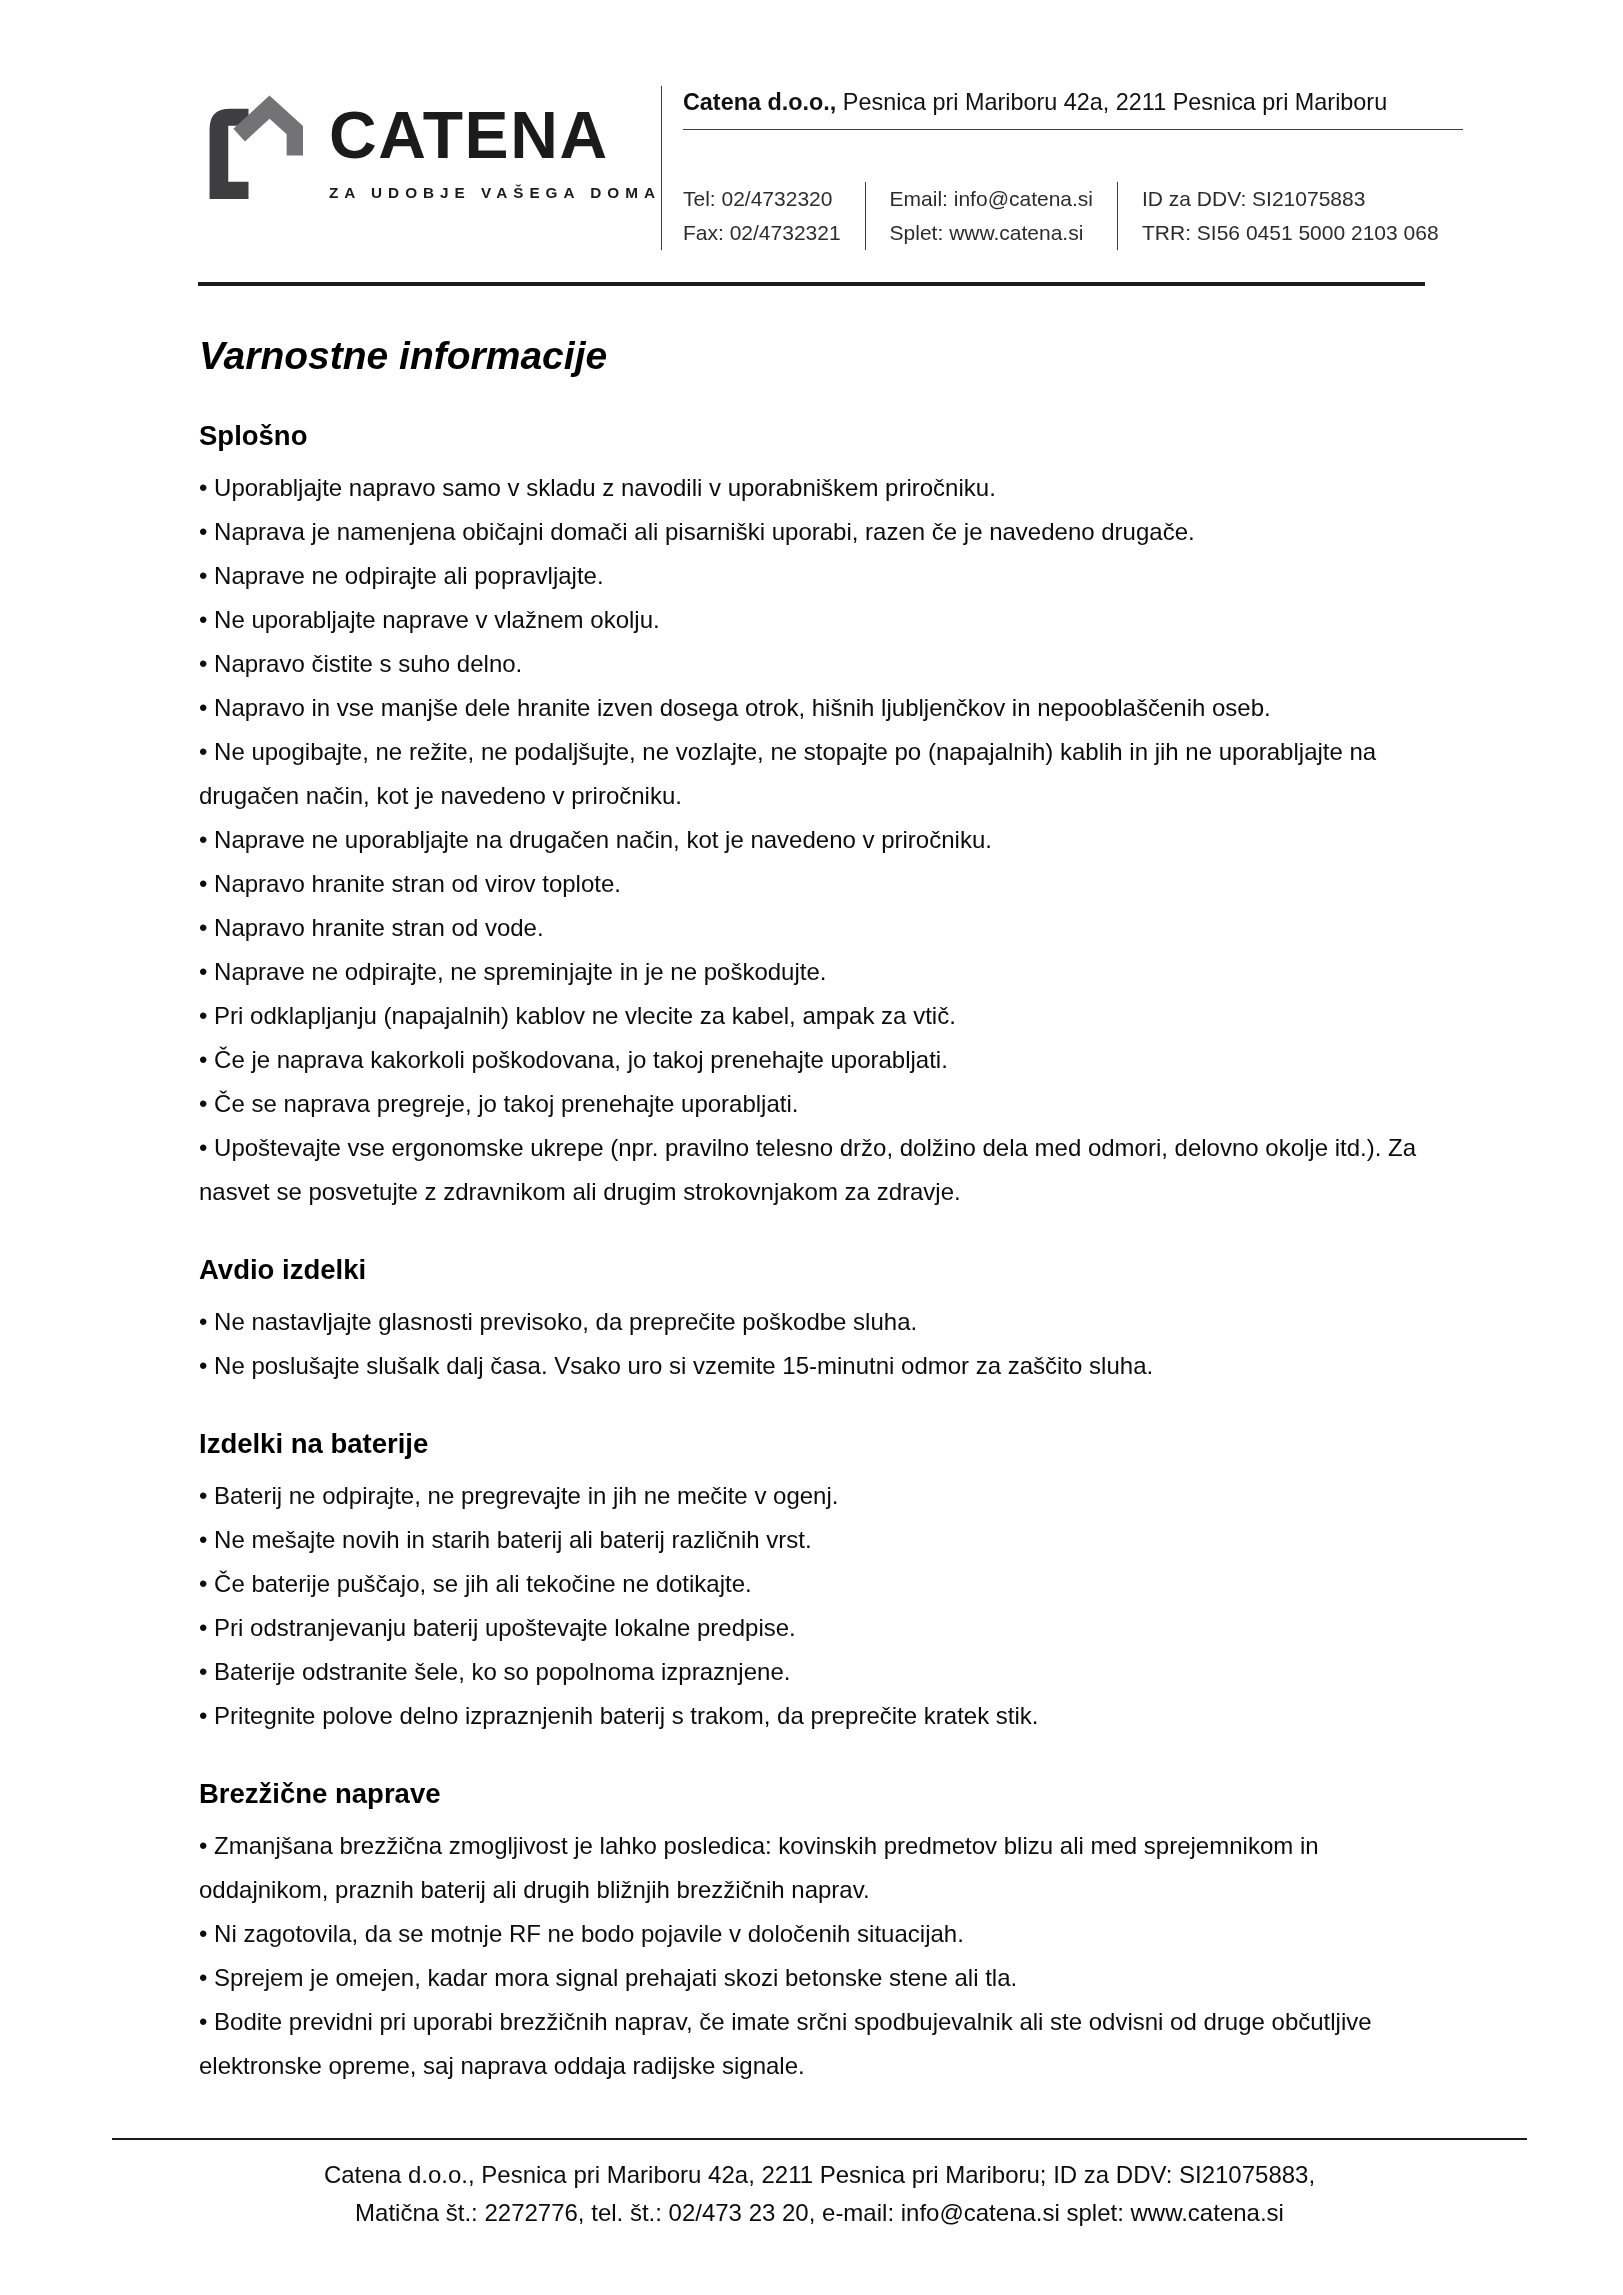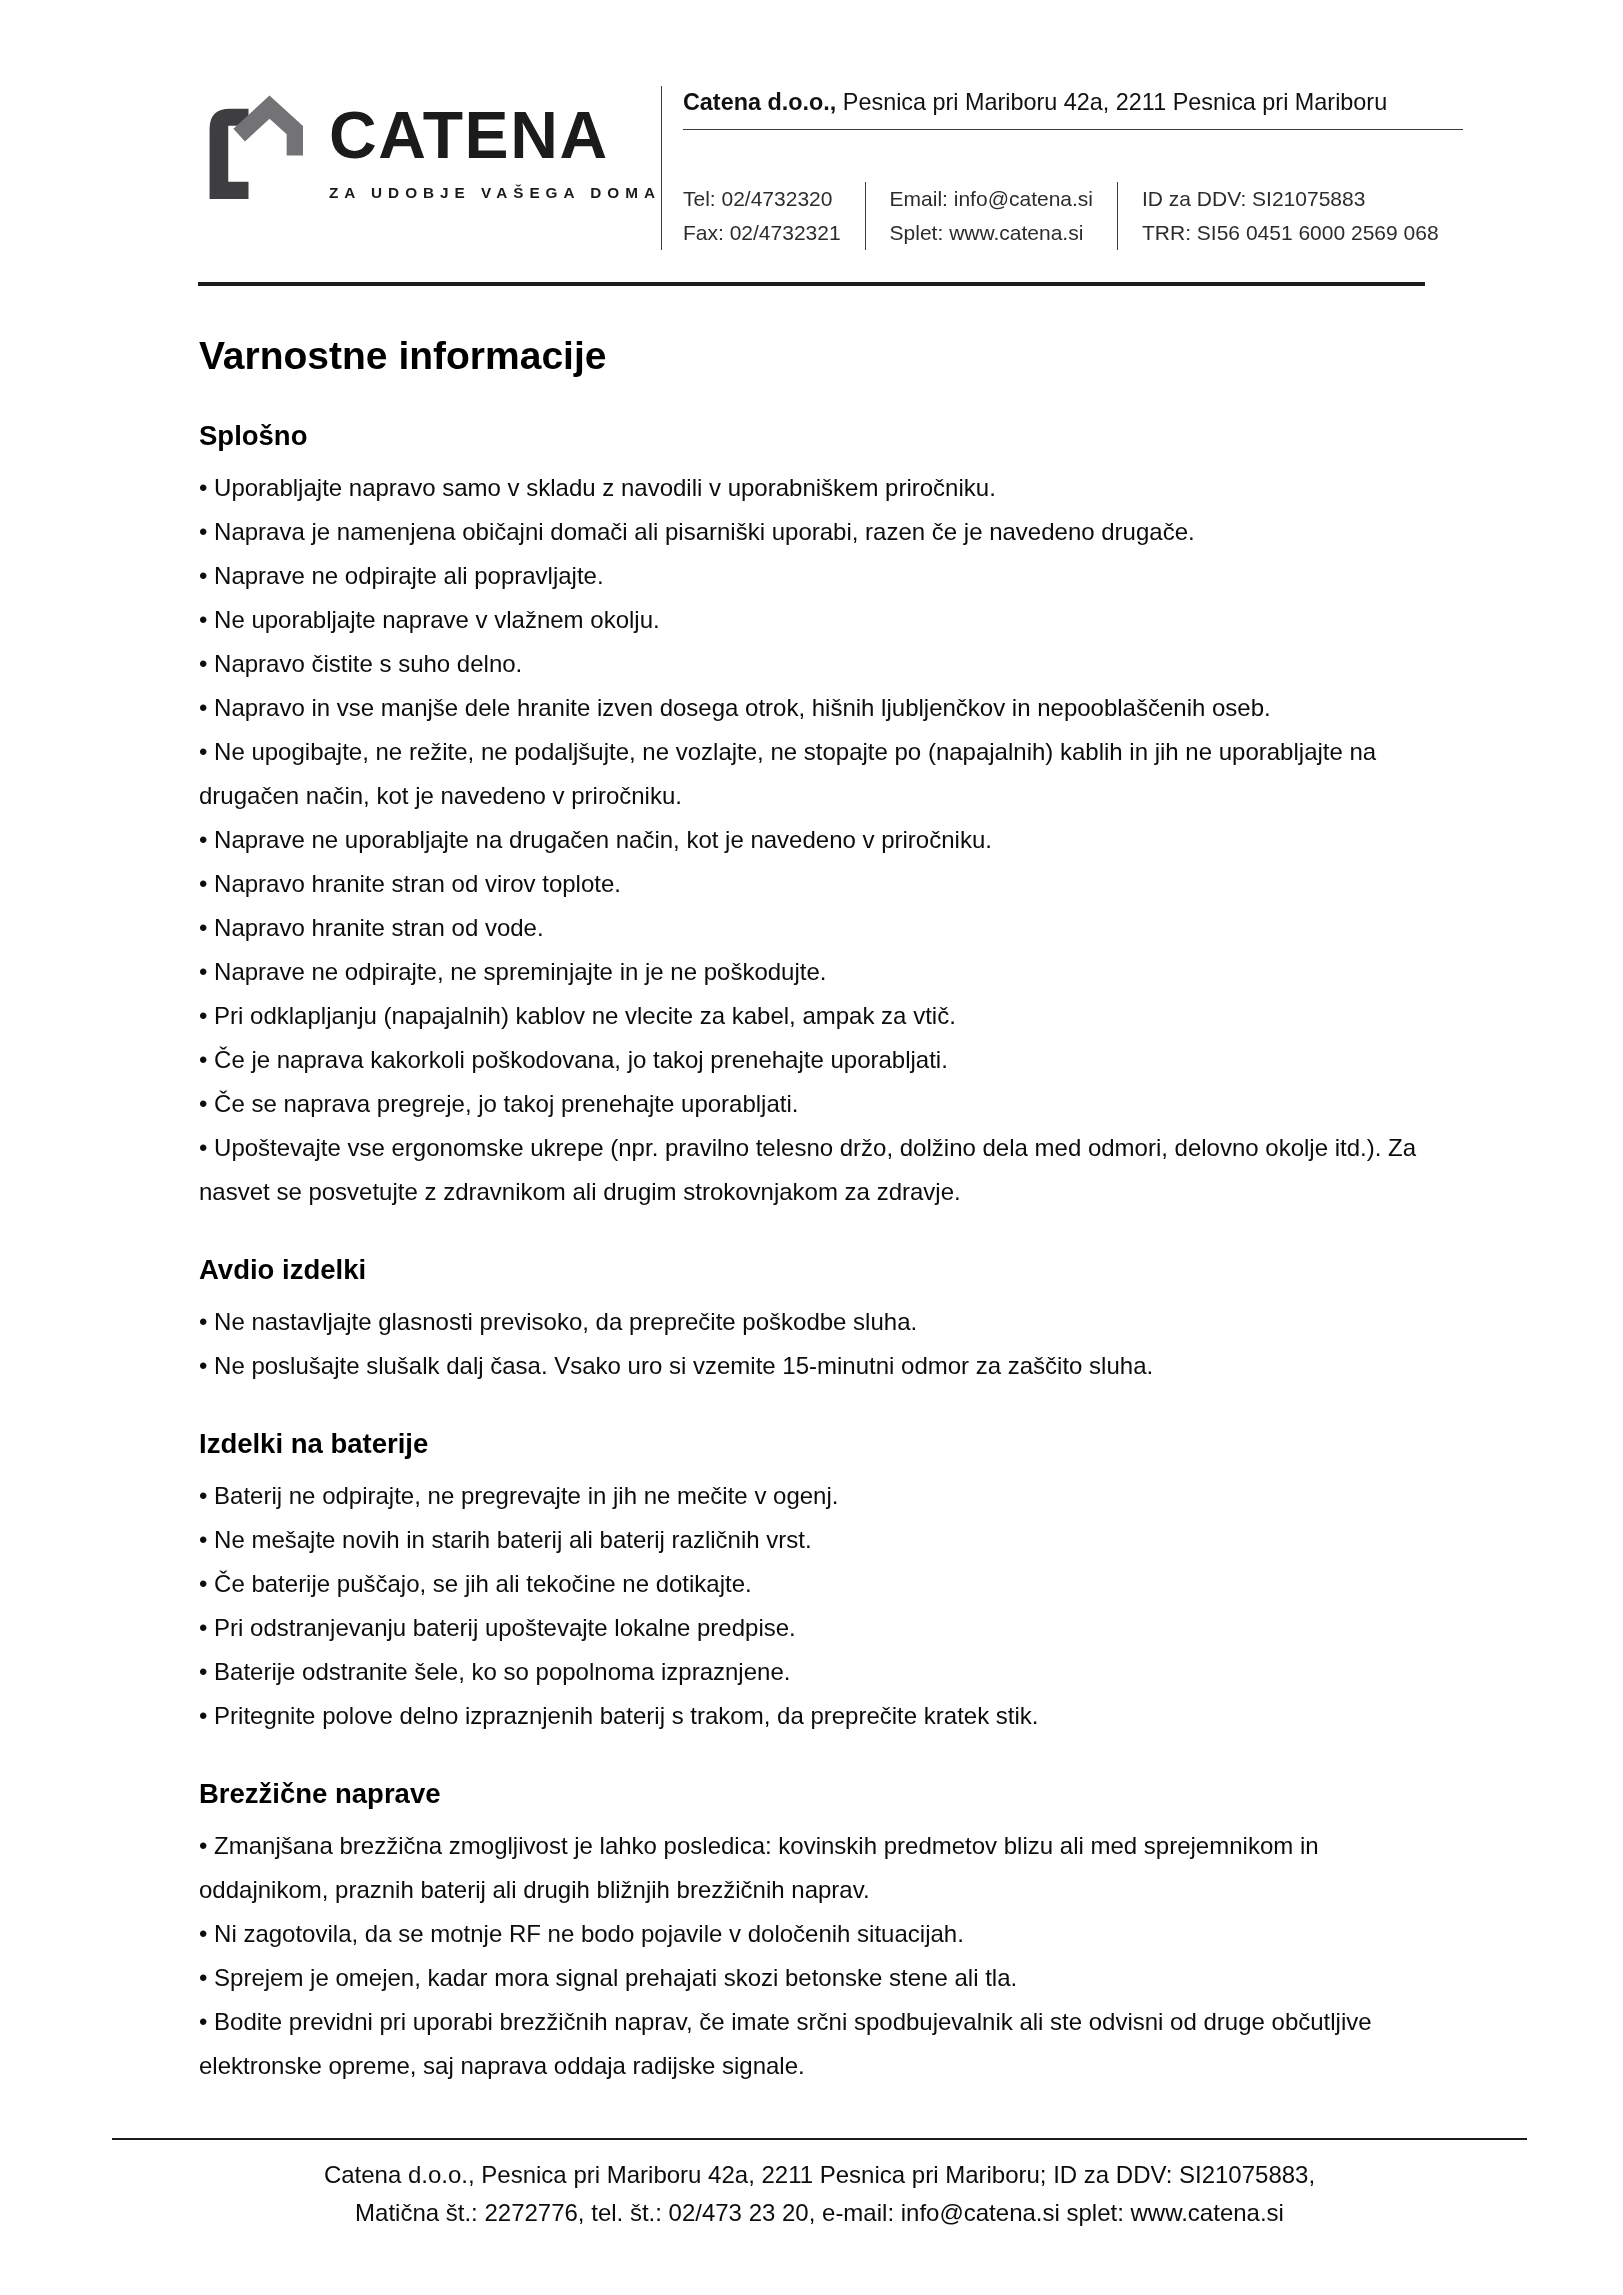--- a/index.html
+++ b/index.html
@@ -22,21 +22,21 @@
   .company-name { font-weight:700; }
   .company-divider { border-top:1.6px solid #3c3c3c; }
   .contact-row { display:flex; padding-top:10.5px; }
   .contact-col { font-size:21px; line-height:34px; color:#2c2c2c; padding:0 24px; white-space:nowrap;margin-top:42px; }
   .contact-col:first-child { padding-left:0; }
   .contact-col + .contact-col { border-left:1.6px solid #3c3c3c; }
   .header-rule { height:4px; background:#1c1c1c; margin:32px 132px 0 132px; }
 
   
   .content { padding:0 133px; }
-  .doc-title { font-size:39px; font-weight:700; color:#000000; margin:47px 0 9.7px 0; line-height:1.2; }
+  .doc-title { font-size:39px; font-weight:700; color:#000000; margin:47px 0 9.7px 0; line-height:1.2;font-style:italic; }
   .section-heading { font-size:27.5px; font-weight:700; color:#000000; margin:34px 0 8px 0; line-height:44px; }
   .bullet { font-size:24px; line-height:44px; color:#0c0c0c; }
 
   
   .footer { position:absolute; left:46px; right:30px; bottom:63px; }
   .footer-rule { height:2.4px; background:#1c1c1c; }
   .footer-line { text-align:center; font-size:24px; line-height:38px; color:#0c0c0c; }
   .footer-line.first { margin-top:16px; }
 </style>
 </head>
@@ -66,21 +66,21 @@
         <div class="contact-col">
           <div>Tel: 02/4732320</div>
           <div>Fax: 02/4732321</div>
         </div>
         <div class="contact-col">
           <div>Email: info@catena.si</div>
           <div>Splet: www.catena.si</div>
         </div>
         <div class="contact-col">
           <div>ID za DDV: SI21075883</div>
-          <div>TRR: SI56 0451 6000 2569 068</div>
+          <div>TRR: SI56 0451 5000 2103 068</div>
         </div>
       </div>
     </div>
   </div>
 
   <div class="header-rule"></div>
 
   <div class="content">
     <h1 class="doc-title">Varnostne informacije</h1>
     <main>

